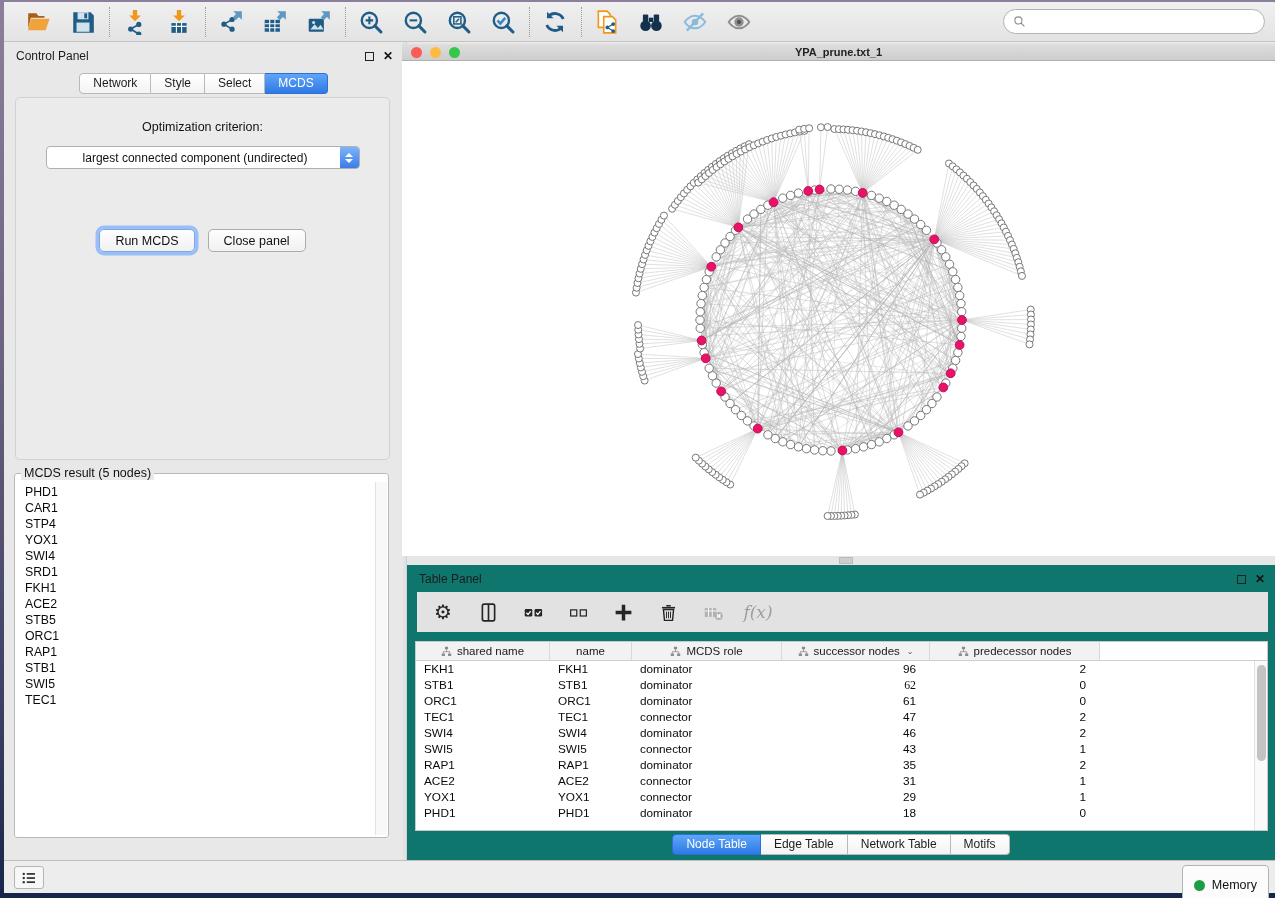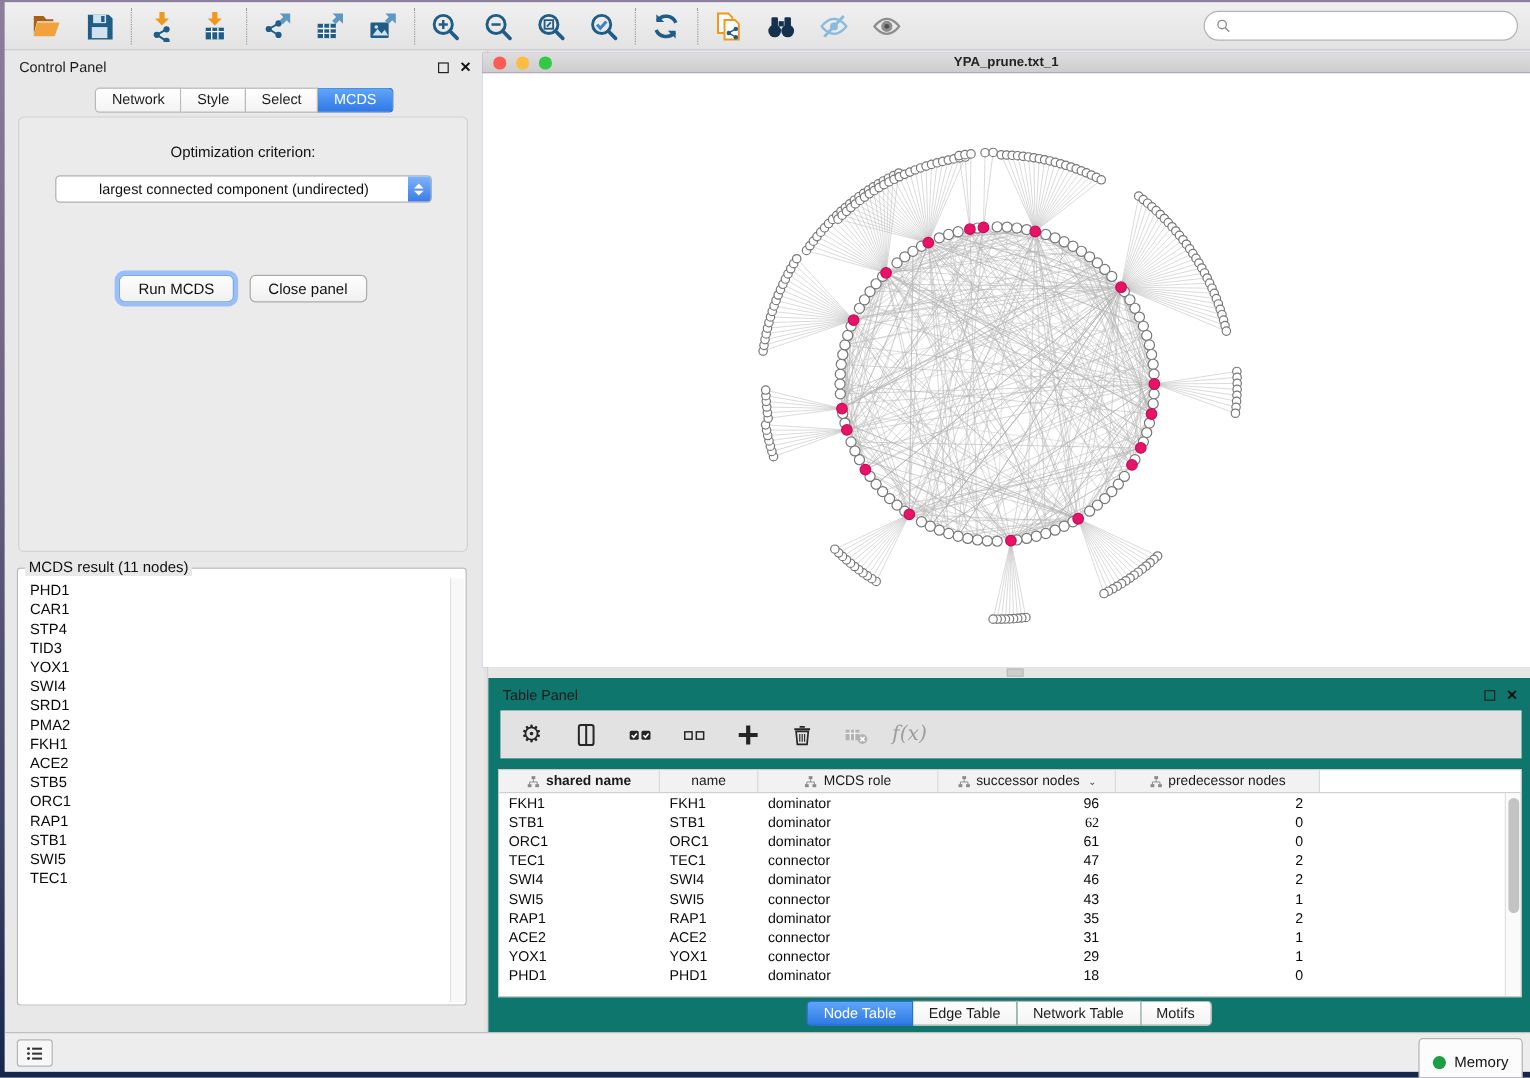--- a/index.html
+++ b/index.html
@@ -63,21 +63,21 @@
 
   .result-fieldset { position:absolute; left:10px; right:14px; top:424px; height:372px;
     border:1px solid #b9b9b9; border-radius:3px; background:#fff; }
   .result-fieldset legend { font-size:12.5px; color:#111; margin-left:6px; padding:0 3px; background:#e8e8e8; }
   .result-list { position:absolute; left:1px; right:14px; top:2px; bottom:2px; overflow:hidden;
     padding:2px 0 0 9px; text-align:left; }
   .list-item { font-size:12.3px; color:#0a0a0a; line-height:16px; }
   .result-scroll { position:absolute; right:1px; top:2px; bottom:2px; width:12px; background:#f8f8f8; border-left:1px solid #e2e2e2; }
 
   
-  .netwin { position:absolute; left:398px; right:0; top:2px; height:512px; background:#8b5cf6; }
+  .netwin { position:absolute; left:398px; right:0; top:2px; height:512px; background:#ef4444; }
   .net-titlebar { height:17px; background:linear-gradient(#dedede,#cdcdcd); border-bottom:1px solid #b0b0b0;
     display:flex; align-items:center; position:relative; }
   .traffic { display:flex; gap:8px; margin-left:9px; }
   .tl { width:11px; height:11px; border-radius:50%; display:inline-block; cursor:pointer; }
   .net-title { position:absolute; left:0; right:0; text-align:center; font-size:11px; font-weight:bold; color:#222; }
   .net-canvas { position:absolute; left:0; right:0; top:17px; bottom:0; background:#fff; overflow:hidden; }
   .h-divider { position:absolute; left:403px; right:0; top:514px; height:9px; background:#e6e6e6; }
   .h-divider .handle { position:absolute; left:432px; top:1px; width:14px; height:7px; background:#cdcdcd; border:1px solid #bbb; }
 
   
@@ -298,30 +298,28 @@
               <i class="down"></i>
             </span>
         </div>
         <div class="btn-row">
           <button class="mac-btn focused">Run MCDS</button>
           <button class="mac-btn">Close panel</button>
         </div>
       </div>
 
       <fieldset class="result-fieldset">
-        <legend>MCDS result (11 nodes)</legend>
+        <legend>MCDS result (5 nodes)</legend>
         <div class="result-list">
             <div class="list-item">PHD1</div>
             <div class="list-item">CAR1</div>
             <div class="list-item">STP4</div>
-            <div class="list-item">TID3</div>
             <div class="list-item">YOX1</div>
             <div class="list-item">SWI4</div>
             <div class="list-item">SRD1</div>
-            <div class="list-item">PMA2</div>
             <div class="list-item">FKH1</div>
             <div class="list-item">ACE2</div>
             <div class="list-item">STB5</div>
             <div class="list-item">ORC1</div>
             <div class="list-item">RAP1</div>
             <div class="list-item">STB1</div>
             <div class="list-item">SWI5</div>
             <div class="list-item">TEC1</div>
           </div>
         <div class="result-scroll"></div>
@@ -1197,21 +1195,21 @@
               <circle cx="18" cy="16" r="4.6" fill="#b2b2b2"></circle>
               <path d="M16 14l4 4M20 14l-4 4" stroke="#fff" stroke-width="1.5"></path>
             </svg>
           </button>
           <button class="tp-btn" disabled="">
             <span class="fx">f(x)</span>
           </button>
         </div>
       <div class="ttable">
         <div class="t-header">
-            <div class="t-hcell" style="width: 134px; font-weight: bold;">
+            <div class="t-hcell" style="width: 134px;">
               <svg viewBox="0 0 14 14" width="11" height="11">
                 <rect x="5" y="1" width="4" height="3.2" fill="#8a8a8a"></rect>
                 <rect x="1" y="9.5" width="4" height="3.2" fill="#8a8a8a"></rect>
                 <rect x="9" y="9.5" width="4" height="3.2" fill="#8a8a8a"></rect>
                 <path d="M7 4.2v3M3 9.5V7.2h8v2.3" stroke="#8a8a8a" fill="none"></path>
               </svg>
               <span>shared name</span>
             </div>
             <div class="t-hcell" style="width: 82px;">
               <span>name</span>

